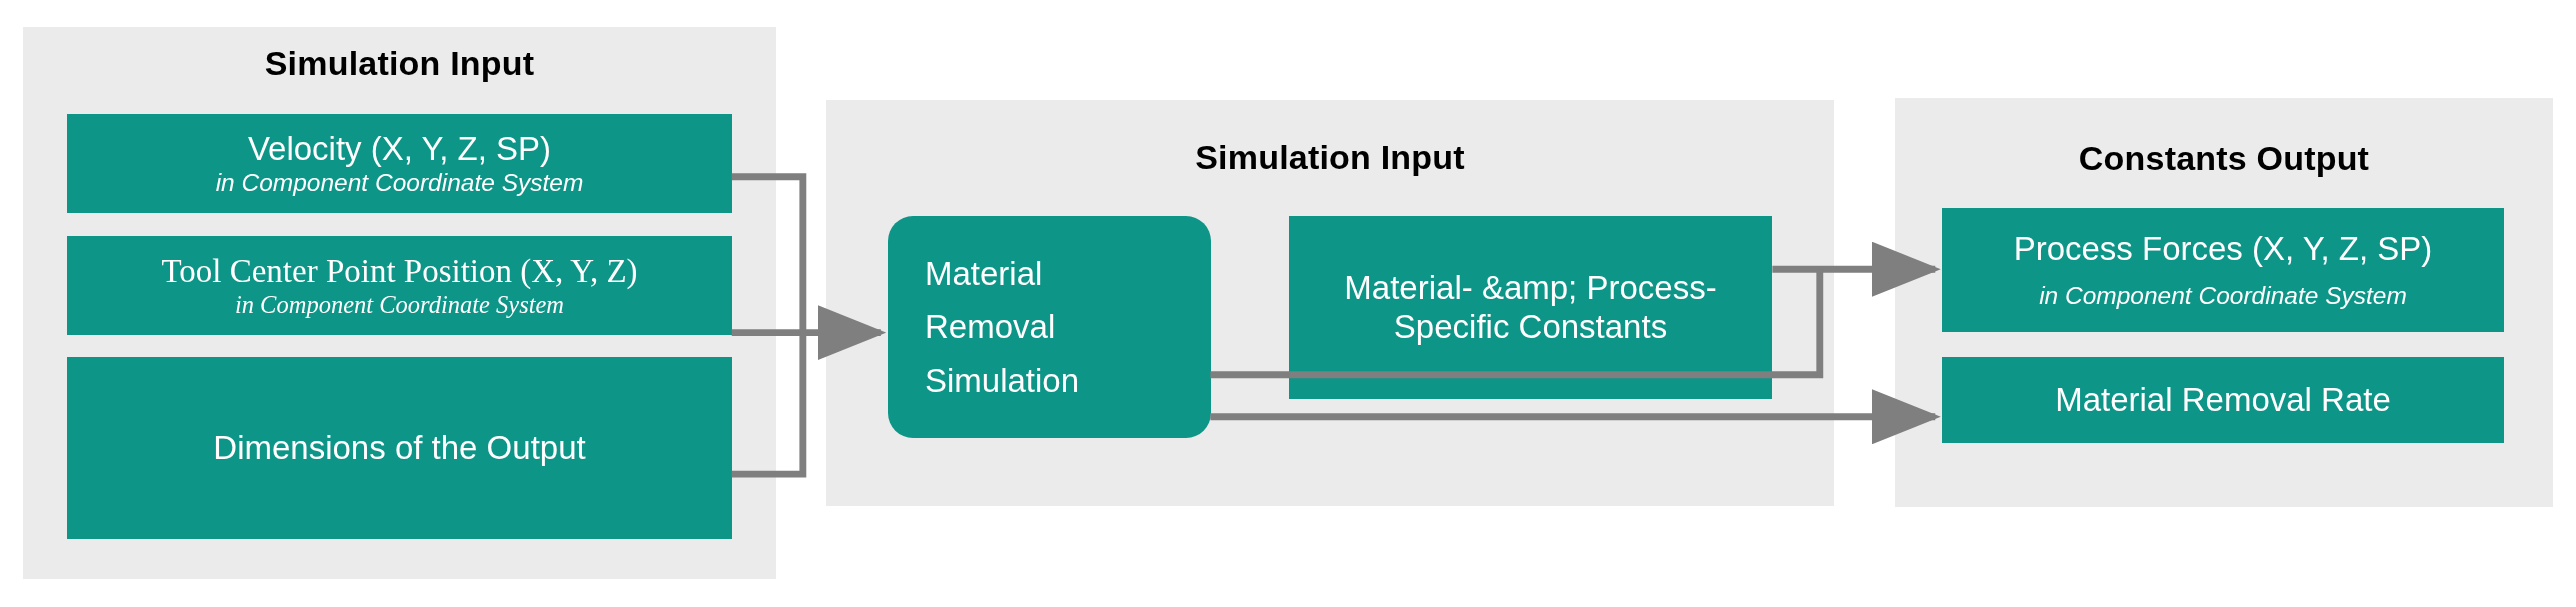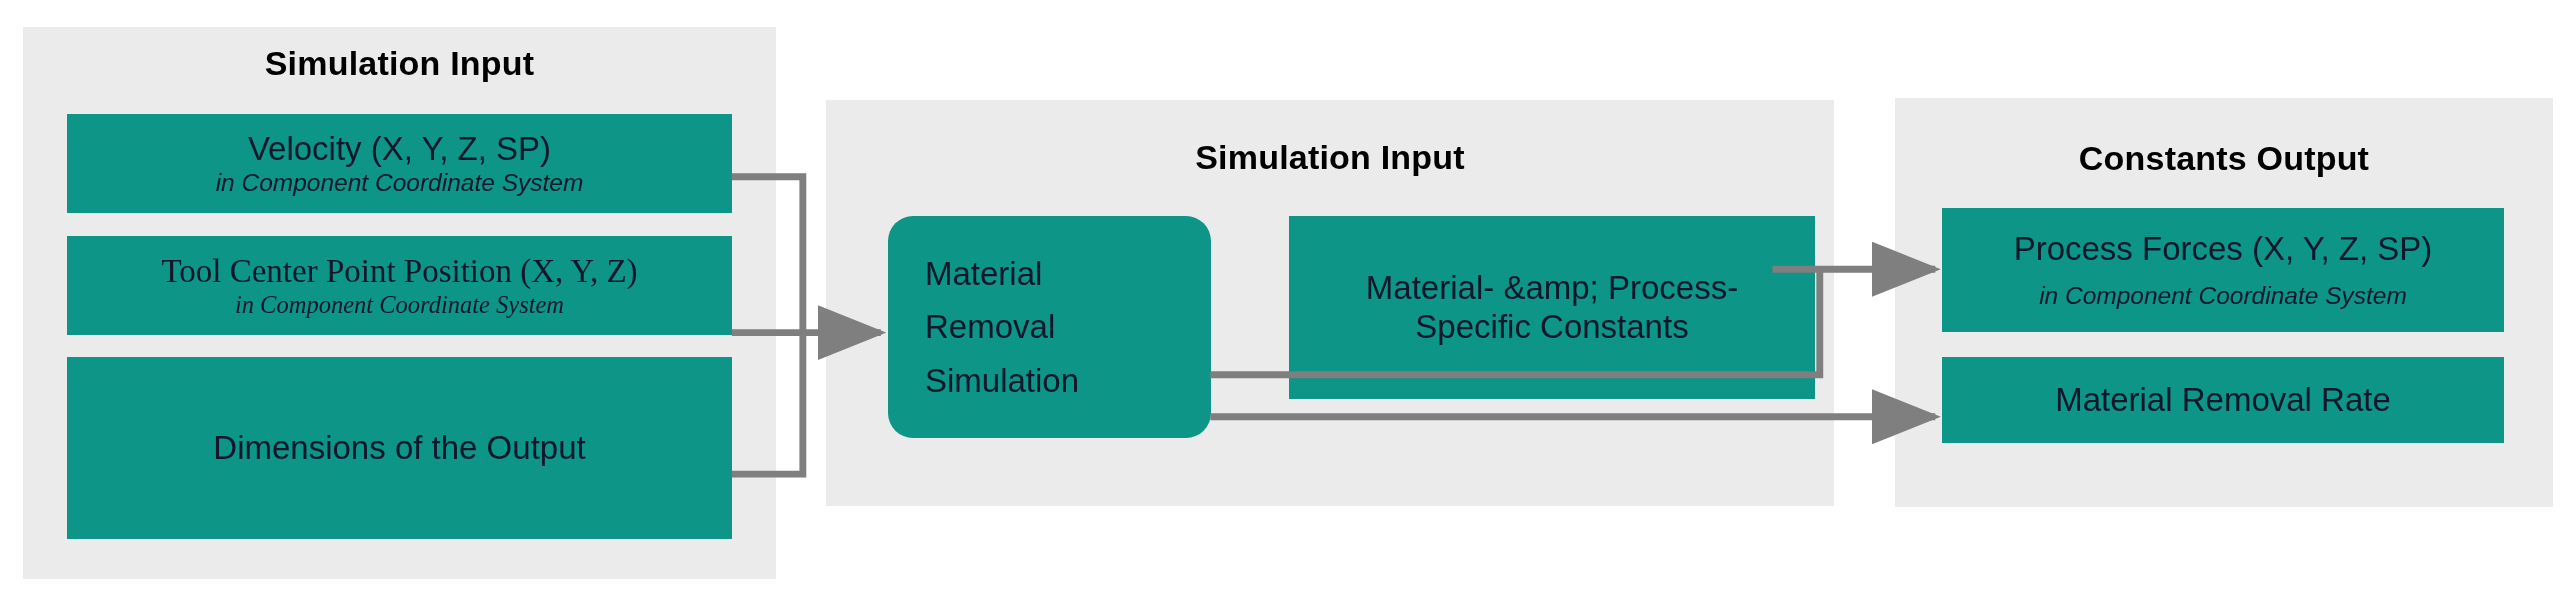--- a/index.html
+++ b/index.html
@@ -6,21 +6,21 @@
   body{width:2576px;height:608px;position:relative;overflow:hidden;
        font-family:"Liberation Sans",sans-serif;}
 
   #stage{position:absolute;left:0;top:0;width:2576px;height:608px;background:#ffffff;}
 
   .panel{position:absolute;background:#ebebeb;}
   .panel-title{position:absolute;width:100%;text-align:center;
                font-weight:bold;color:#000000;font-size:34px;letter-spacing:0.2px;
                font-family:"Liberation Sans",sans-serif;}
 
-  .node{position:absolute;background:#0d9588;color:#0f172a;
+  .node{position:absolute;background:#0d9588;color:#ffffff;
         display:flex;flex-direction:column;align-items:center;justify-content:center;
         text-align:center;box-sizing:border-box;padding:3.1px 10.7px;}
   .node .main{font-size:33px;line-height:1.16;font-weight:400;white-space:nowrap;}
   .node .sub{font-size:24.5px;line-height:1.2;font-style:italic;font-weight:400;white-space:nowrap;}
   .node.multiline .main{white-space:normal;}
 
   .node.stacked{justify-content:center;}
   .node.stacked .main{line-height:1.62;}
 
   svg#wires{position:absolute;left:0;top:0;width:2576px;height:608px;overflow:visible;}
@@ -51,21 +51,21 @@
   <div class="panel" style="left:826px;top:100px;width:1008px;height:406px;">
     <div class="panel-title" style="top:38px;">Simulation Input</div>
   </div>
 
   <div class="node stacked" style="left:888px;top:216px;width:323px;height:222px;align-items:flex-start;justify-content:center;padding-left:37px;text-align:left;border-radius:25px;">
     <div class="main" style="white-space:pre-line;text-align:left;">Material
 Removal
 Simulation</div>
   </div>
 
-  <div class="node multiline" style="left:1289px;top:216px;width:526px;height:183px;">
+  <div class="node multiline" style="left:1289px;top:216px;width:483px;height:183px;">
     <div class="main" style="white-space:pre-line;">Material- &amp;amp; Process-
 Specific Constants</div>
   </div>
 
   <div class="panel" style="left:1895px;top:98px;width:658px;height:409px;">
     <div class="panel-title" style="top:41px;">Constants Output</div>
   </div>
 
   <div class="node" style="left:1942px;top:208px;width:562px;height:124px;gap:13px;">
     <div class="main">Process Forces (X, Y, Z, SP)</div>

